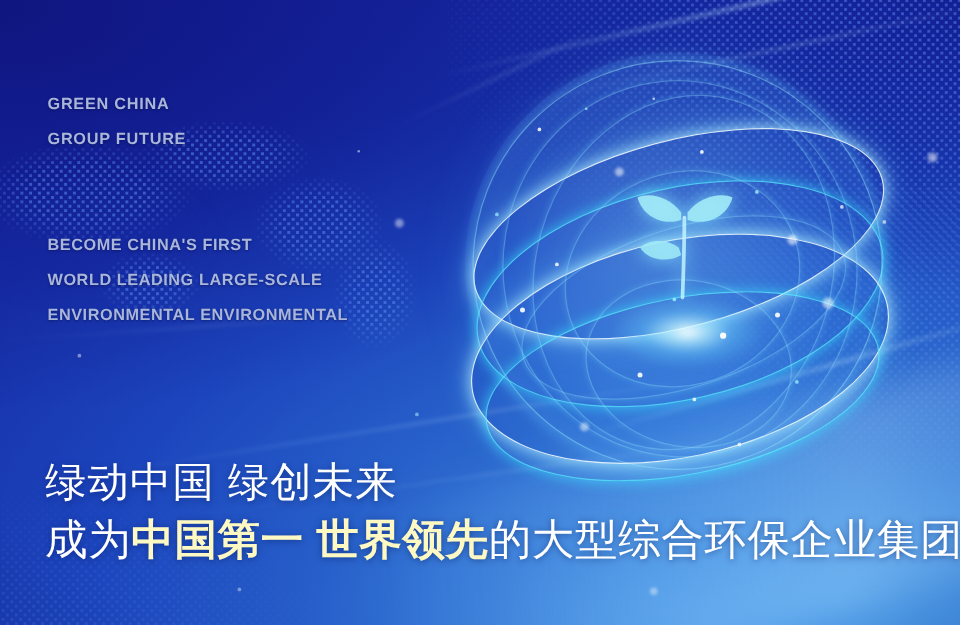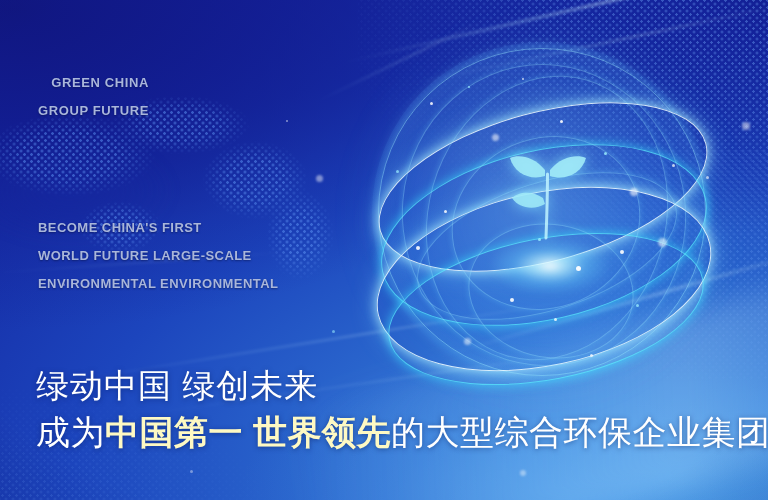--- a/index.html
+++ b/index.html
@@ -196,22 +196,22 @@
   .eng-block { position: absolute; left: 38px; }
   .eng-line {
     color: #a9b6da;
     font-weight: bold;
     font-size: 13px;
     letter-spacing: 0.6px;
     line-height: 28px;
     white-space: nowrap;
     text-shadow: 0 1px 2px rgba(8,16,70,0.55);
   }
-  #eng-top { top: 69px; text-align: right; }
-  #eng-mid { top: 182px; margin-top: 32px; }
+  #eng-top { top: 69px; }
+  #eng-mid { top: 182px; }
   #eng-mid .eng-line { letter-spacing: 0.45px; }
 
   #headline { position: absolute; left: 36px; top: 363px; }
   .cn-line { white-space: nowrap; line-height: 46px; }
   .cn-1 {
     font-size: 33px;
     color: #ffffff;
     font-weight: normal;
     letter-spacing: 1px;
     text-shadow: 0 1px 5px rgba(6,24,90,0.50);
@@ -311,21 +311,21 @@
 
   <div class="bg-vignette"></div>
 
   <div class="eng-block" id="eng-top">
     <div class="eng-line">GREEN CHINA</div>
     <div class="eng-line">GROUP FUTURE</div>
   </div>
 
   <div class="eng-block" id="eng-mid">
     <div class="eng-line">BECOME CHINA'S FIRST</div>
-    <div class="eng-line">WORLD FUTURE LARGE-SCALE</div>
+    <div class="eng-line">WORLD LEADING LARGE-SCALE</div>
     <div class="eng-line">ENVIRONMENTAL ENVIRONMENTAL</div>
   </div>
 
   <div id="headline">
     <div class="cn-line cn-1">绿动中国 绿创未来</div>
     <div class="cn-line cn-2"><span class="w">成为</span><span class="r">中国第一 世界领先</span><span class="w">的大型综合环保企业集团</span></div>
   </div>
 
 </div>
 

